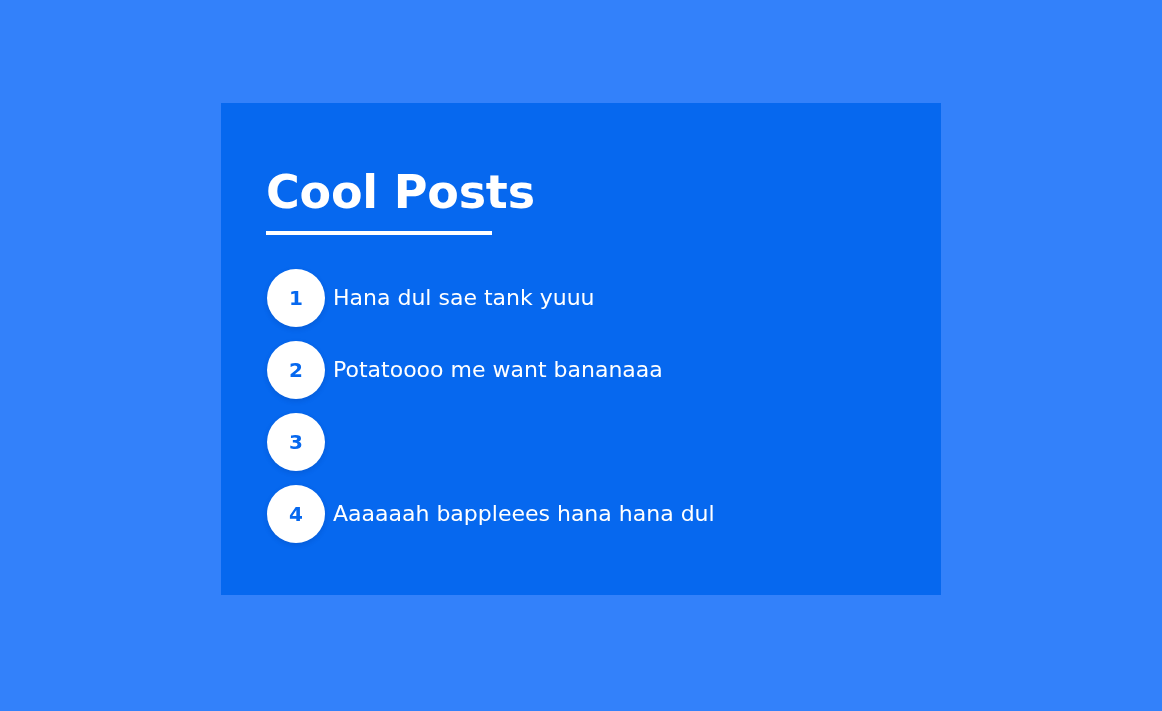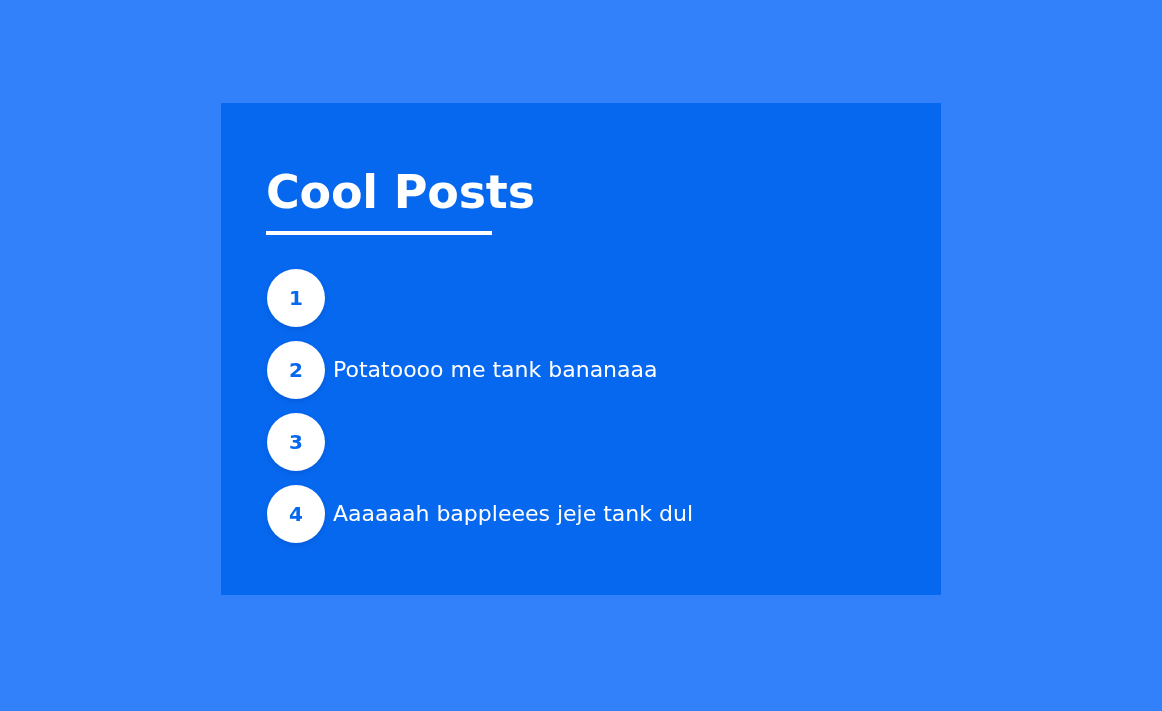--- a/index.html
+++ b/index.html
@@ -117,33 +117,34 @@
 
       <header class="title-block">
         <h1 class="page-title">Cool Posts</h1>
         <div class="title-rule"></div>
       </header>
 
       <ol class="post-list">
 
         <li class="post-item">
           <span class="post-badge">1</span>
+          <span class="post-label">Hana dul sae tank yuuu</span>
         </li>
 
         <li class="post-item">
           <span class="post-badge">2</span>
-          <span class="post-label">Potatoooo me tank bananaaa</span>
+          <span class="post-label">Potatoooo me want bananaaa</span>
         </li>
 
         <li class="post-item">
           <span class="post-badge">3</span>
         </li>
 
         <li class="post-item">
           <span class="post-badge">4</span>
-          <span class="post-label">Aaaaaah bappleees jeje tank dul</span>
+          <span class="post-label">Aaaaaah bappleees hana hana dul</span>
         </li>
 
       </ol>
     </div>
   </section>
 
 </div>
 
 </body></html>

